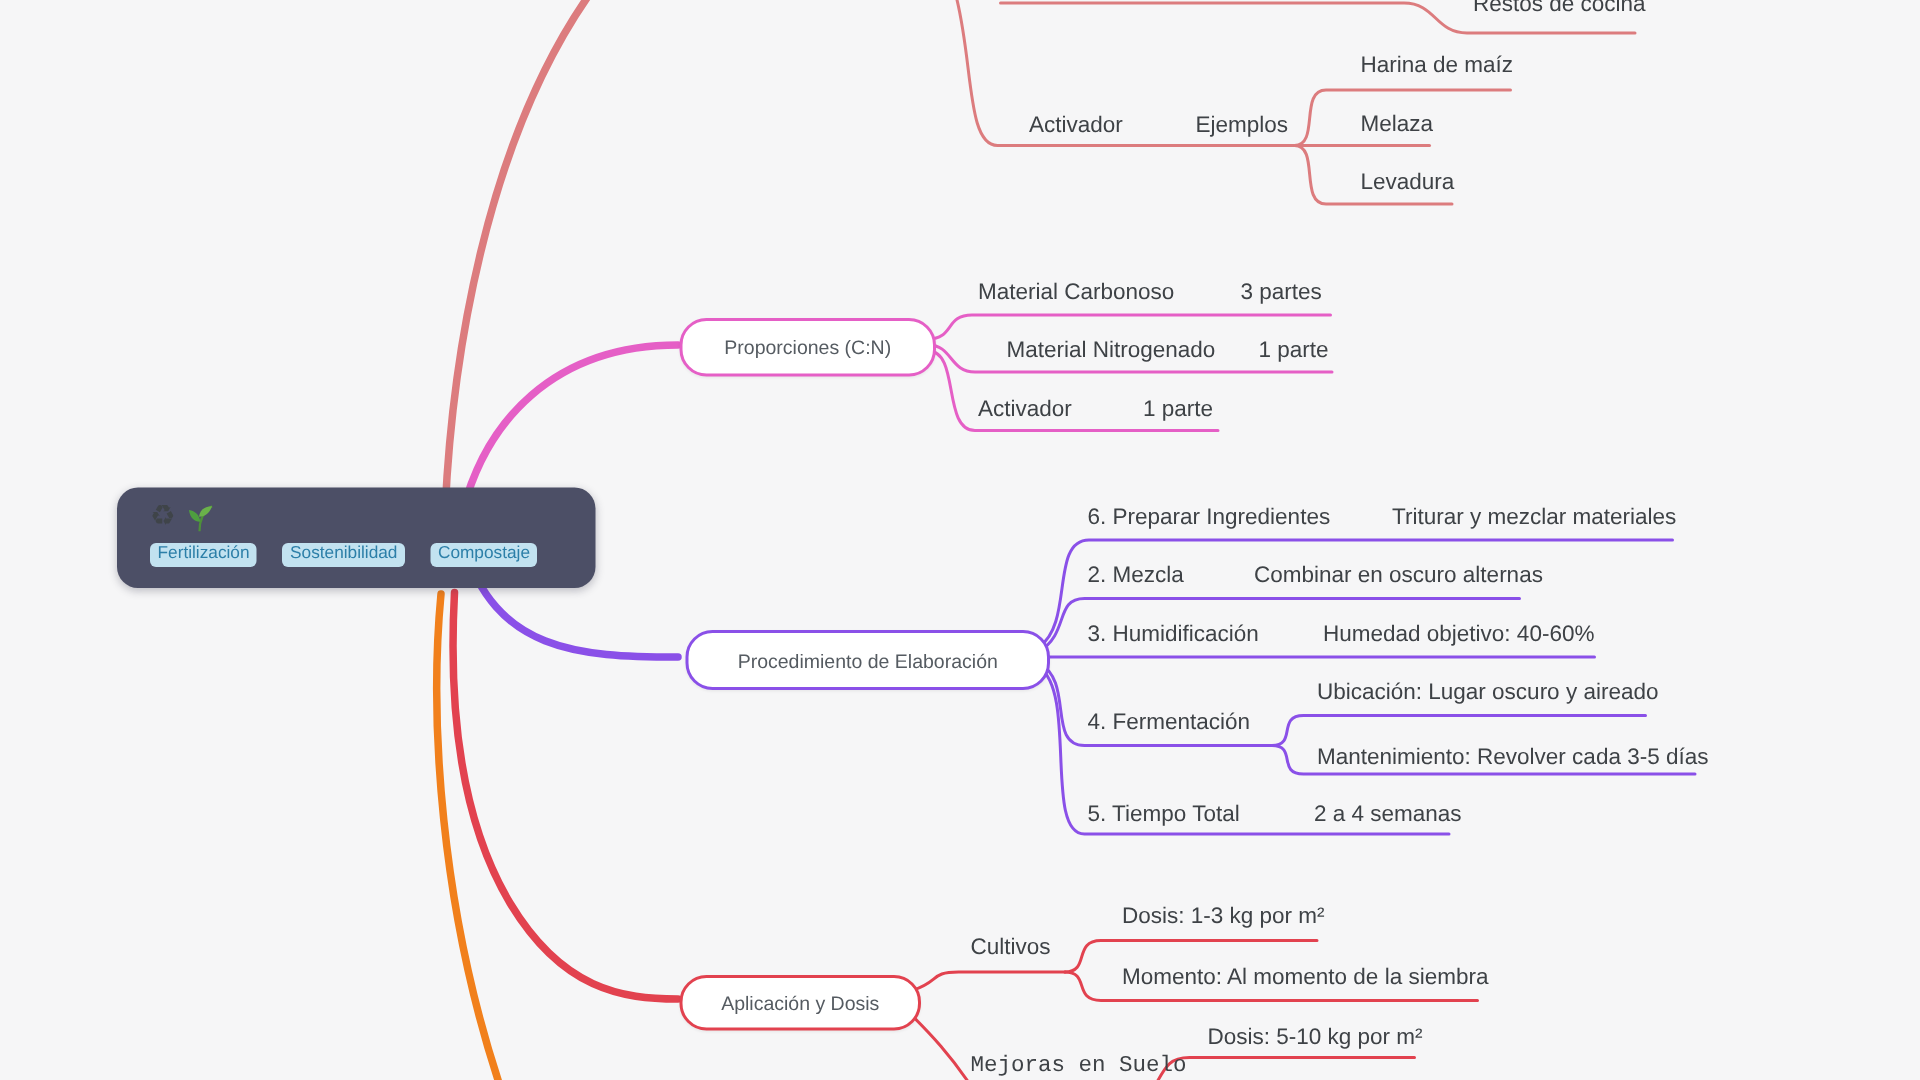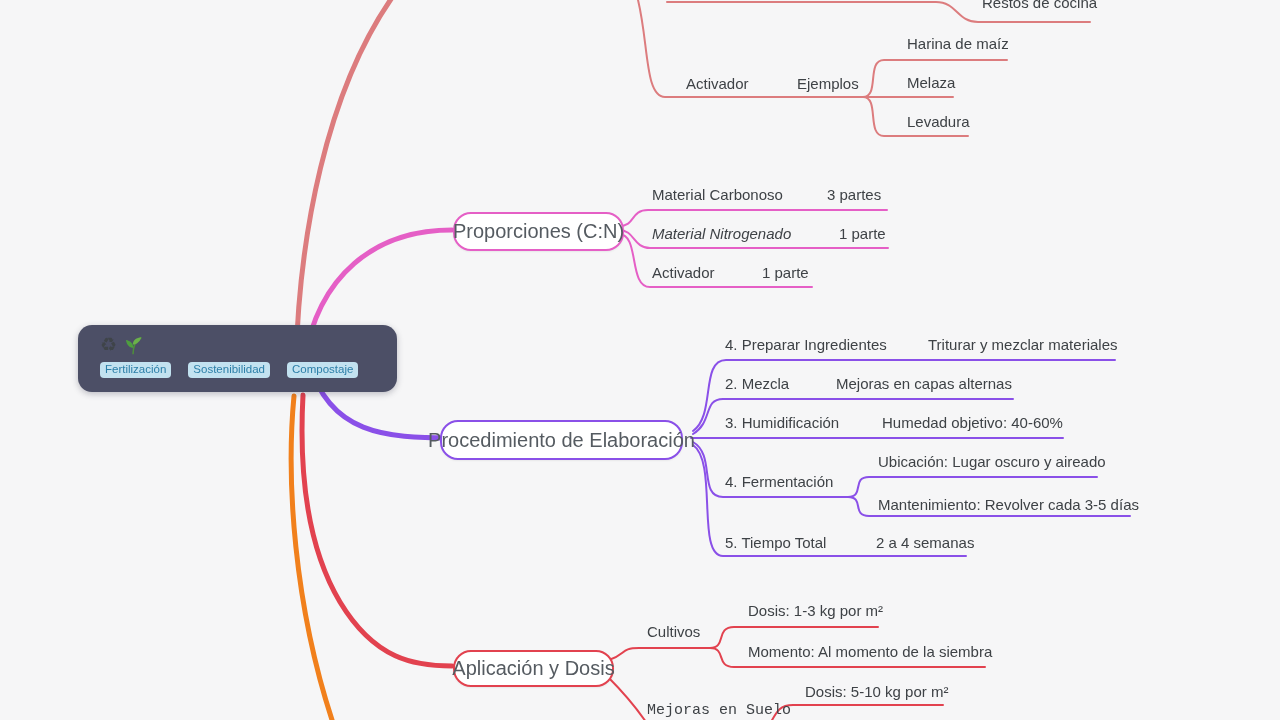--- a/index.html
+++ b/index.html
@@ -8,21 +8,21 @@
     background:#f6f6f7;
     font-family:"Liberation Sans","DejaVu Sans",sans-serif;
   }
   #edges{position:absolute;left:0;top:0;z-index:1;}
   .label{
     position:absolute;z-index:2;font-size:15px;line-height:16px;
     color:#3e4246;white-space:nowrap;
   }
   .node-box{
     position:absolute;z-index:2;display:flex;align-items:center;justify-content:center;
-    background:#ffffff;border-radius:18px;font-size:20px;color:#555b61;
+    background:#ffffff;border-radius:18px;font-size:13px;color:#555b61;
     white-space:nowrap;box-shadow:0 1px 2px rgba(0,0,0,0.06);
   }
   .root-node{
     position:absolute;left:78px;top:325px;width:319px;height:67px;z-index:3;
     background:#4c4f66;border-radius:14px;box-sizing:border-box;
     padding:10px 18px 8px 22px;box-shadow:0 2px 6px rgba(40,40,60,0.28);
   }
   .root-title{
     display:flex;align-items:center;gap:6px;
     font-size:21px;color:#f3f4f6;line-height:24px;
@@ -83,36 +83,36 @@
       </div>
   </div>
 <div class="label" style="left: 982px; top: -5px;">Restos de cocina</div>
     <div class="label" style="left: 686px; top: 76px;">Activador</div>
     <div class="label" style="left: 797px; top: 76px;">Ejemplos</div>
     <div class="label" style="left: 907px; top: 36px;">Harina de maíz</div>
     <div class="label" style="left: 907px; top: 75px;">Melaza</div>
     <div class="label" style="left: 907px; top: 114px;">Levadura</div>
     <div class="label" style="left: 652px; top: 187px;">Material Carbonoso</div>
     <div class="label" style="left: 827px; top: 187px;">3 partes</div>
-    <div class="label" style="left: 652px; top: 226px; font-style: italic;">Material Nitrogenado</div>
+    <div class="label" style="left: 671px; top: 226px;">Material Nitrogenado</div>
     <div class="label" style="left: 839px; top: 226px;">1 parte</div>
     <div class="label" style="left: 652px; top: 265px;">Activador</div>
     <div class="label" style="left: 762px; top: 265px;">1 parte</div>
-    <div class="label" style="left: 725px; top: 337px;">4. Preparar Ingredientes</div>
+    <div class="label" style="left: 725px; top: 337px;">6. Preparar Ingredientes</div>
     <div class="label" style="left: 928px; top: 337px;">Triturar y mezclar materiales</div>
     <div class="label" style="left: 725px; top: 376px;">2. Mezcla</div>
-    <div class="label" style="left: 836px; top: 376px;">Mejoras en capas alternas</div>
+    <div class="label" style="left: 836px; top: 376px;">Combinar en oscuro alternas</div>
     <div class="label" style="left: 725px; top: 415px;">3. Humidificación</div>
     <div class="label" style="left: 882px; top: 415px;">Humedad objetivo: 40-60%</div>
     <div class="label" style="left: 725px; top: 474px;">4. Fermentación</div>
     <div class="label" style="left: 878px; top: 454px;">Ubicación: Lugar oscuro y aireado</div>
     <div class="label" style="left: 878px; top: 497px;">Mantenimiento: Revolver cada 3-5 días</div>
     <div class="label" style="left: 725px; top: 535px;">5. Tiempo Total</div>
     <div class="label" style="left: 876px; top: 535px;">2 a 4 semanas</div>
     <div class="label" style="left: 647px; top: 624px;">Cultivos</div>
     <div class="label" style="left: 748px; top: 603px;">Dosis: 1-3 kg por m²</div>
     <div class="label" style="left: 748px; top: 644px;">Momento: Al momento de la siembra</div>
     <div class="label" style="left: 647px; top: 703px; font-family: Liberation Mono, monospace;">Mejoras en Suelo</div>
     <div class="label" style="left: 805px; top: 684px;">Dosis: 5-10 kg por m²</div>
     <div class="node-box" style="left: 453px; top: 212px; width: 167px; height: 35px; border: 2px solid rgb(229, 95, 198);">Proporciones (C:N)</div>
-    <div class="node-box" style="left: 440px; top: 420px; width: 239px; height: 36px; border: 2px solid rgb(138, 80, 232);">Procedimiento de Elaboración</div>
+    <div class="node-box" style="left: 457px; top: 420px; width: 239px; height: 36px; border: 2px solid rgb(138, 80, 232);">Procedimiento de Elaboración</div>
     <div class="node-box" style="left: 453px; top: 650px; width: 157px; height: 33px; border: 2px solid rgb(226, 66, 79);">Aplicación y Dosis</div>
   </div>
 
 </body></html>

